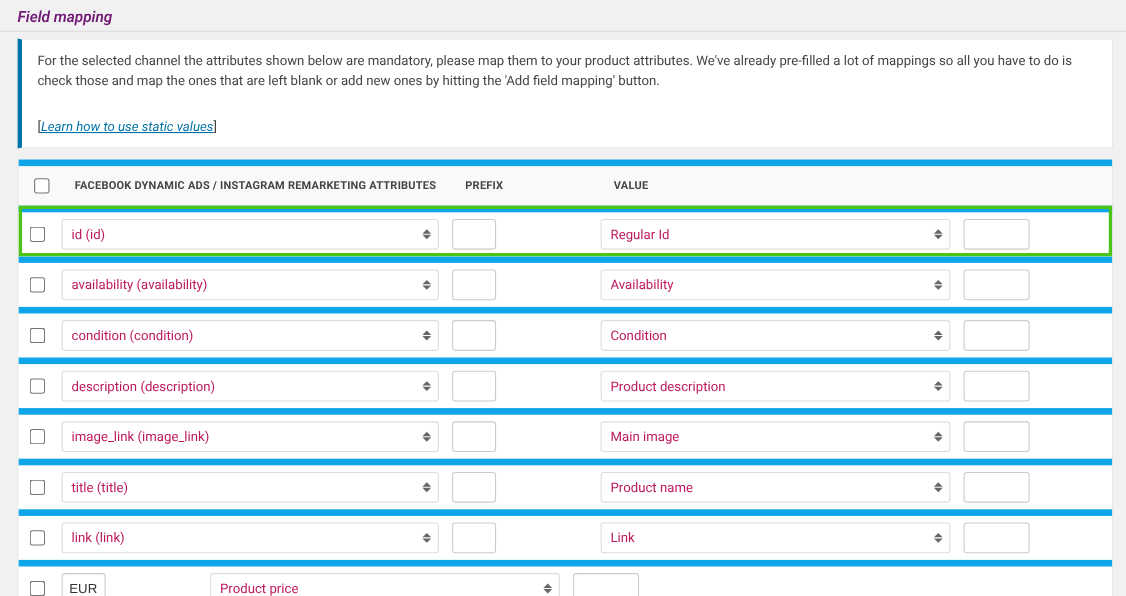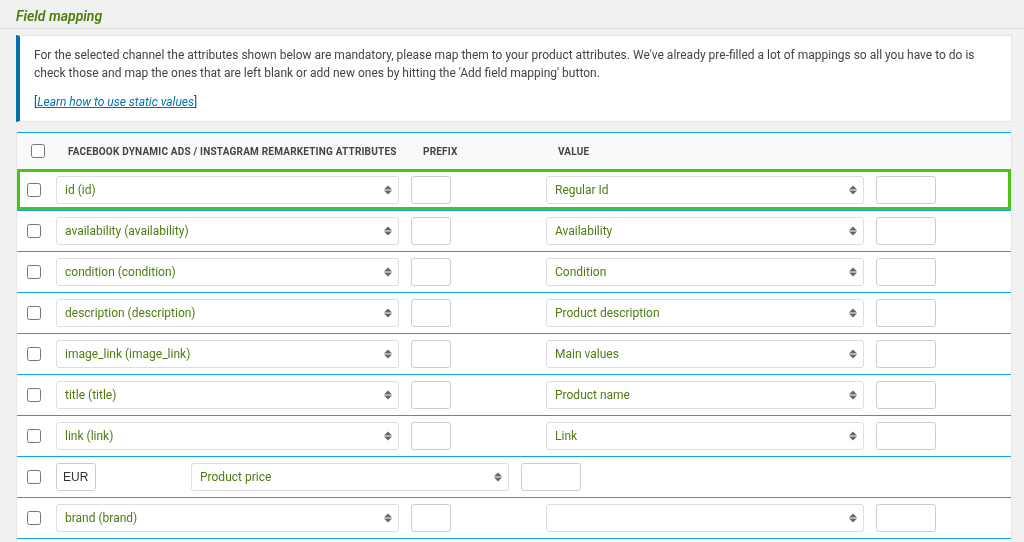--- a/index.html
+++ b/index.html
@@ -12,21 +12,21 @@
   }
   .page {
     width: 1024px;
     min-height: 542px;
     background: #f1f1f1;
     padding: 0 0 12px 0;
   }
   .page-title {
     font-style: italic;
     font-weight: 600;
-    color: #4d7c0f;
+    color: #701a75;
     font-size: 14px;
     padding: 8px 16px 4px 16px;
     border-bottom: 1px solid #ddd;
     margin-bottom: 6px;
   }
   .info-box {
     margin: 6px 12px 10px 16px;
     background: #fff;
     border: 1px solid #e5e5e5;
     border-left: 4px solid #0073aa;
@@ -43,21 +43,21 @@
 
   .mapping-table {
     margin: 0 12px 0 16px;
     border: 1px solid #e5e5e5;
     border-top: none;
     background: #f9f9f9;
   }
   .thead-row, .trow {
     display: flex;
     align-items: center;
-    border-top: 1px solid #0ea5e9;
+    border-top: 6px solid #0ea5e9;
   }
   .thead-row {
     font-size: 10px;
     font-weight: 700;
     letter-spacing: .02em;
     color: #444;
     text-transform: uppercase;
     background: #f9f9f9;
   }
   .thead-row .cell { padding: 8px 10px; }
@@ -81,21 +81,21 @@
 
   .select {
     position: relative;
     width: 100%;
     height: 28px;
     border: 1px solid #ddd;
     border-radius: 3px;
     background: #fff;
     padding: 4px 26px 4px 8px;
     font-size: 12px;
-    color: #4d7c0f;
+    color: #be185d;
     display: flex;
     align-items: center;
     cursor: pointer;
   }
   .select .caret {
     position: absolute;
     right: 6px;
     top: 50%;
     transform: translateY(-50%);
     display: flex;
@@ -130,21 +130,21 @@
 </style>
 </head>
 <body>
 
 <div class="page">
 
   <div class="page-title">Field mapping</div>
 
   <div class="info-box">
     <div>For the selected channel the attributes shown below are mandatory, please map them to your product attributes. We've already pre-filled a lot of mappings so all you have to do is check those and map the ones that are left blank or add new ones by hitting the 'Add field mapping' button.</div>
-    <div style="margin-top:11px;">
+    <div style="margin-top:24px;">
       <span>[</span><a href="#">Learn how to use static values</a><span>]</span>
     </div>
   </div>
 
   <div class="mapping-table">
     <div class="thead-row">
       <div class="cell col-check">
         <input type="checkbox" class="chk" style="">
       </div>
       <div class="cell col-attr">FACEBOOK DYNAMIC ADS / INSTAGRAM REMARKETING ATTRIBUTES</div>
@@ -261,21 +261,21 @@
               <span>image_link (image_link)</span>
               <span class="caret">
                 <span class="caret-up"></span>
                 <span class="caret-down"></span>
               </span>
             </div>
           </div>
           <div class="cell col-prefix"><input class="txt" value="" style=""></div>
           <div class="cell col-value">
             <div class="select">
-              <span>Main values</span>
+              <span>Main image</span>
               <span class="caret">
                 <span class="caret-up"></span>
                 <span class="caret-down"></span>
               </span>
             </div>
           </div>
           <div class="cell col-suffix"><input class="txt" value="" style=""></div>
         </div>
         <div class="trow">
           <div class="cell col-check">

